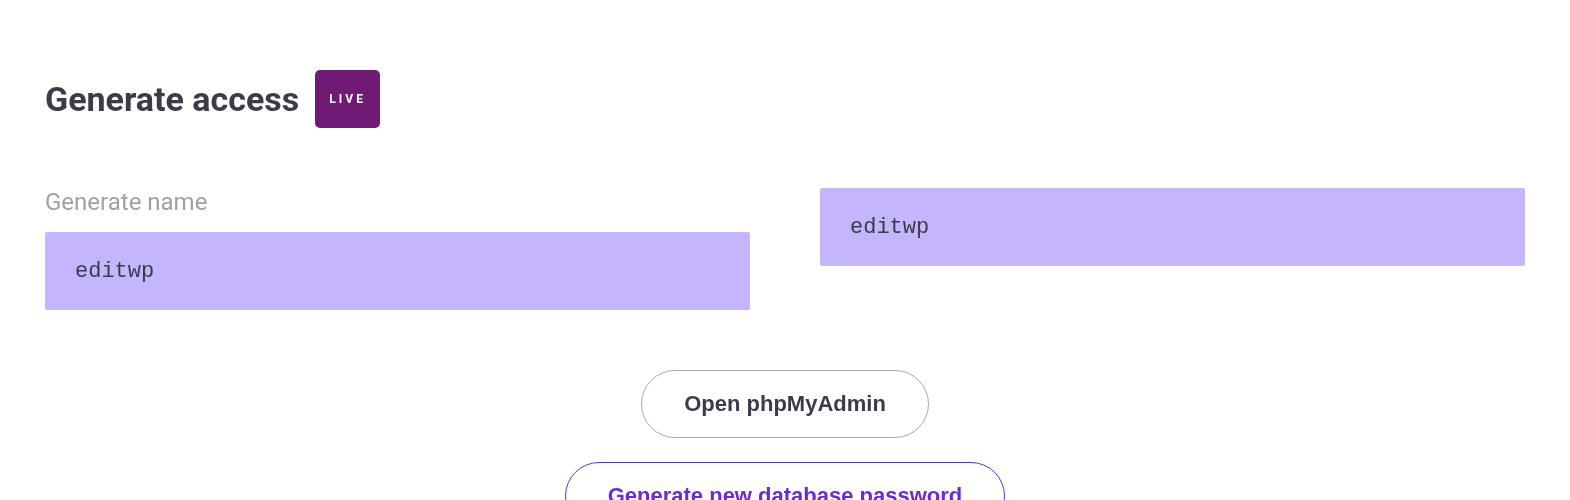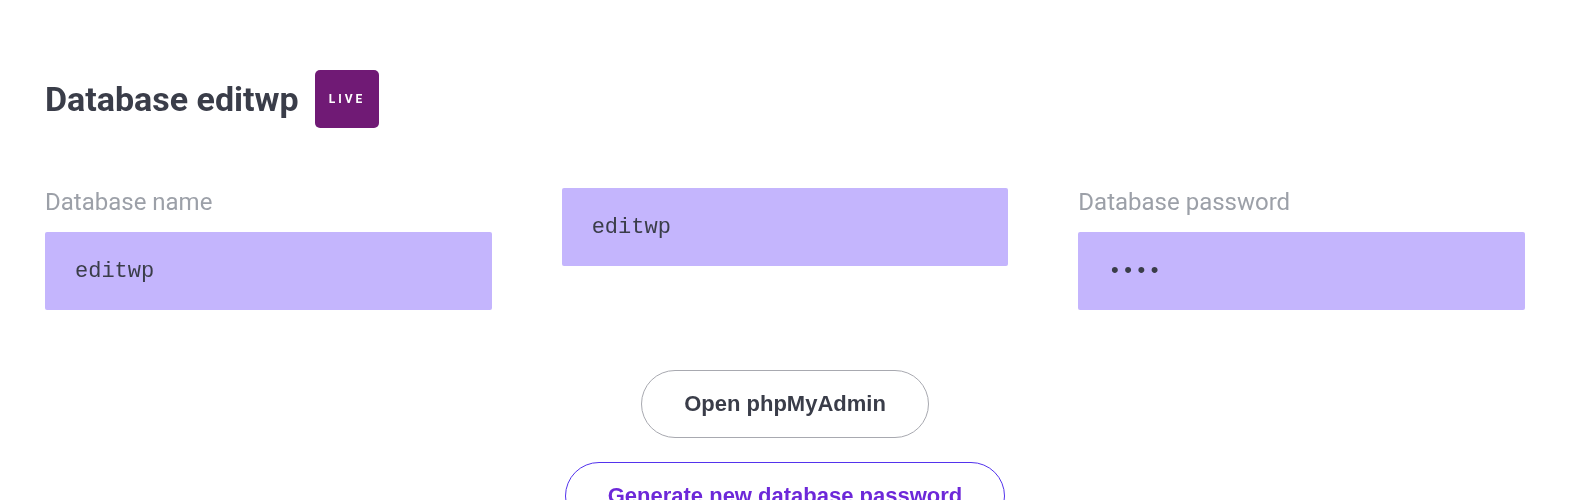--- a/index.html
+++ b/index.html
@@ -94,35 +94,31 @@
     }
     .arrow svg {
       width: 200px;
       height: 40px;
     }
   </style>
 </head>
 <body>
 
 <div class="header">
-  <h2 class="title">Database editwp</h2>
+  <h2 class="title">Generate access</h2>
   <span class="badge">LIVE</span>
 </div>
 
 <div class="fields">
   <div class="field">
-    <span class="field-label">Database name</span>
+    <span class="field-label">Generate name</span>
     <div class="field-value">editwp</div>
   </div>
   <div class="field">
     <div class="field-value">editwp</div>
-  </div>
-  <div class="field">
-    <span class="field-label">Database password</span>
-    <div class="field-value">••••</div>
   </div>
 </div>
 
 <div class="buttons">
   <button class="btn btn-secondary">Open phpMyAdmin</button>
   <button class="btn btn-primary">Generate new database password</button>
   <span class="arrow">
     <svg viewBox="0 0 200 40" xmlns="http://www.w3.org/2000/svg">
       <line x1="35" y1="20" x2="195" y2="20" stroke="#5333ed" stroke-width="10"></line>
       <polygon points="5,20 40,5 40,35" fill="#5333ed"></polygon>

